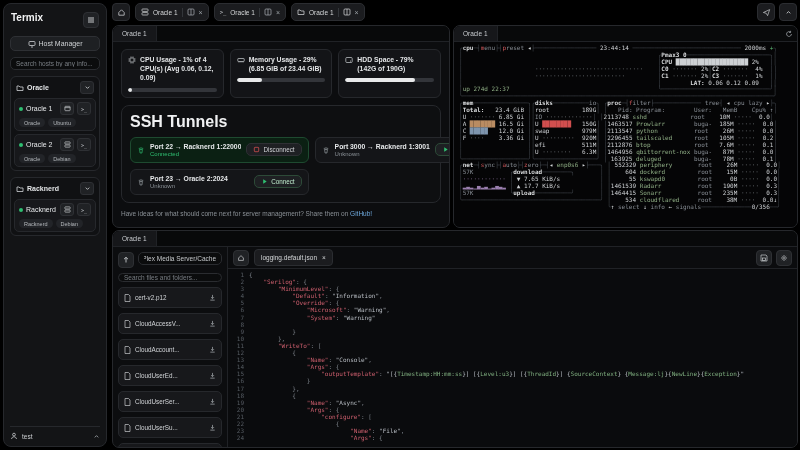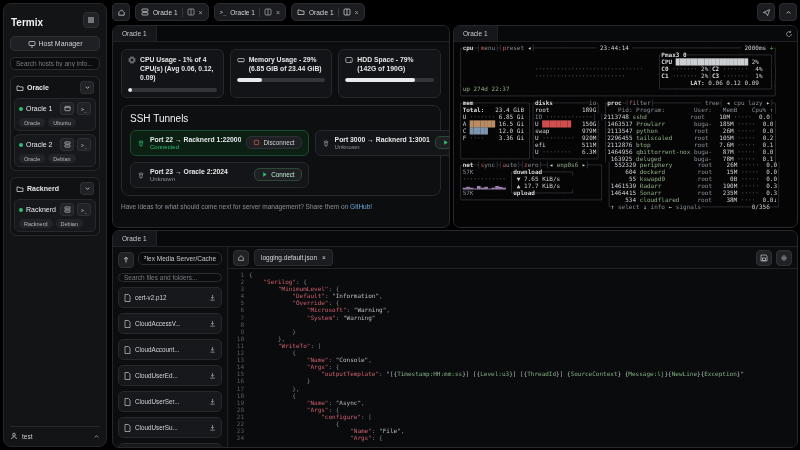--- a/index.html
+++ b/index.html
@@ -3,21 +3,21 @@
 <meta charset="utf-8">
 <style>
   html,body{margin:0;padding:0}
   body{width:800px;height:450px;background:#000;position:relative;overflow:hidden;
        font-family:"Liberation Sans",sans-serif;color:#d4d6d8;-webkit-font-smoothing:antialiased}
   .mono{font-family:"DejaVu Sans Mono",monospace}
 
   
   .sidebar{position:absolute;left:3px;top:3px;width:104px;height:444px;background:#131416;
            border:1px solid #26282c;border-radius:8px;padding:6px;box-sizing:border-box;display:flex;flex-direction:column;gap:6px}
-  .brand-row{display:flex;align-items:flex-end;justify-content:space-between;padding:2px 1px}
+  .brand-row{display:flex;align-items:flex-start;justify-content:space-between;padding:2px 1px}
   .brand{font-size:10px;font-weight:bold;color:#f2f3f4}
   .icon-btn{width:14px;height:14px;border-radius:4px;background:#202225;border:1px solid #2e3034;
             display:flex;align-items:center;justify-content:center;color:#c6c9cc;flex:0 0 auto}
   .btn{background:#1e2023;border:1px solid #2e3034;border-radius:5px;color:#cfd2d5;font-size:7px;
        display:flex;align-items:center;justify-content:center;gap:3px;height:15px;cursor:default}
   .input{background:#0b0c0d;border:1px solid #2a2c30;border-radius:5px;color:#c7cacd;font-size:6.5px;
          height:13px;padding:0 5px;box-sizing:border-box;width:100%;outline:none}
   .input::placeholder{color:#787d83}
   .group{border:1px solid #26282c;border-radius:6px;background:#101113;padding:3px;display:flex;flex-direction:column;gap:3px}
   .group-head{display:flex;align-items:center;gap:3px;padding:1px 2px}
@@ -61,21 +61,21 @@
   .ov-title-row{display:flex;align-items:center;gap:5px}
   .ov-title{font-size:11px;font-weight:bold;color:#f0f1f2}
   .fm-btn{margin-left:auto;height:14px;padding:0 7px;font-size:6.5px}
   .stats{display:flex;gap:6px}
   .stat{flex:1;background:#131417;border:1px solid #26282c;border-radius:6px;padding:5px 6px}
   .stat-label{font-size:6.8px;font-weight:bold;color:#e3e5e7;line-height:1.35;display:flex;gap:4px}
   .stat-label svg{flex:0 0 auto;margin-top:1px}
   .bar{height:4px;background:#33353a;border-radius:2px;margin-top:5px;overflow:hidden}
   .bar-fill{height:100%;background:#e8e9ea;border-radius:2px}
   .tunnels{border:1px solid #26282c;border-radius:8px;background:#0e0f11;padding:7px 8px;display:flex;flex-direction:column;gap:6px}
-  .tunnels-title{font-size:10px;font-weight:normal;color:#f0f1f2}
+  .tunnels-title{font-size:16px;font-weight:bold;color:#f0f1f2}
   .tunnel-grid{display:grid;grid-template-columns:1fr 1fr;gap:6px}
   .tunnel{border:1px solid #26282c;background:#141518;border-radius:6px;padding:5px 6px;display:flex;align-items:center;gap:5px}
   .tunnel.connected{background:#0b2013;border-color:#1e4a30}
   .t-info{flex:1;min-width:0}
   .t-route{font-size:6.8px;font-weight:bold;color:#e6e8ea;white-space:nowrap;overflow:hidden}
   .t-status{font-size:6px;color:#8b9197;margin-top:1px}
   .t-status.ok{color:#2fbf71}
   .t-btn{height:13px;padding:0 6px;font-size:6.3px;gap:3px;flex:0 0 auto}
   .t-btn.connect{border-color:#2d4a38;color:#bfeacd}
   .ov-footer{font-size:6.5px;color:#8b9197}

